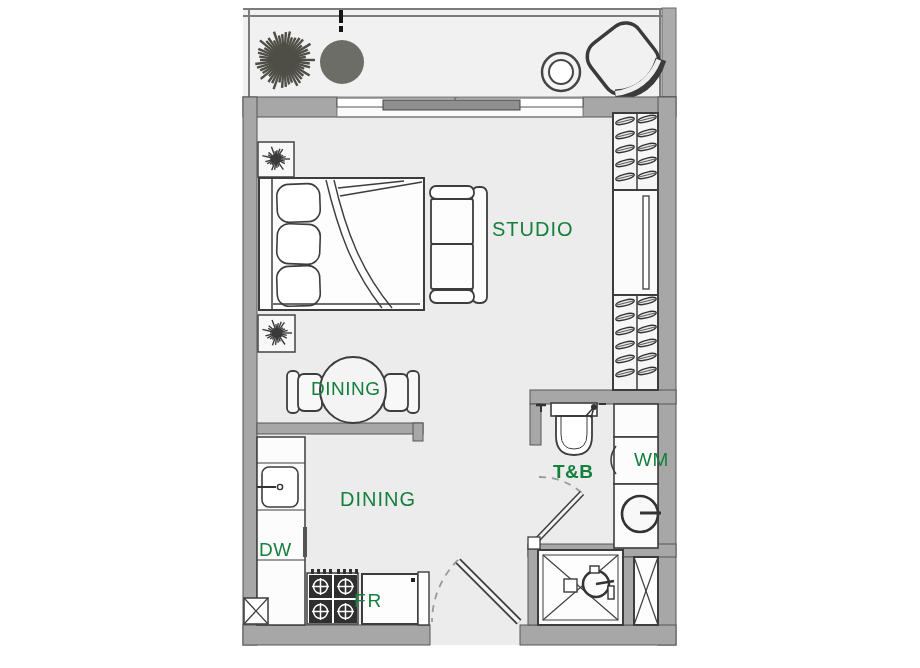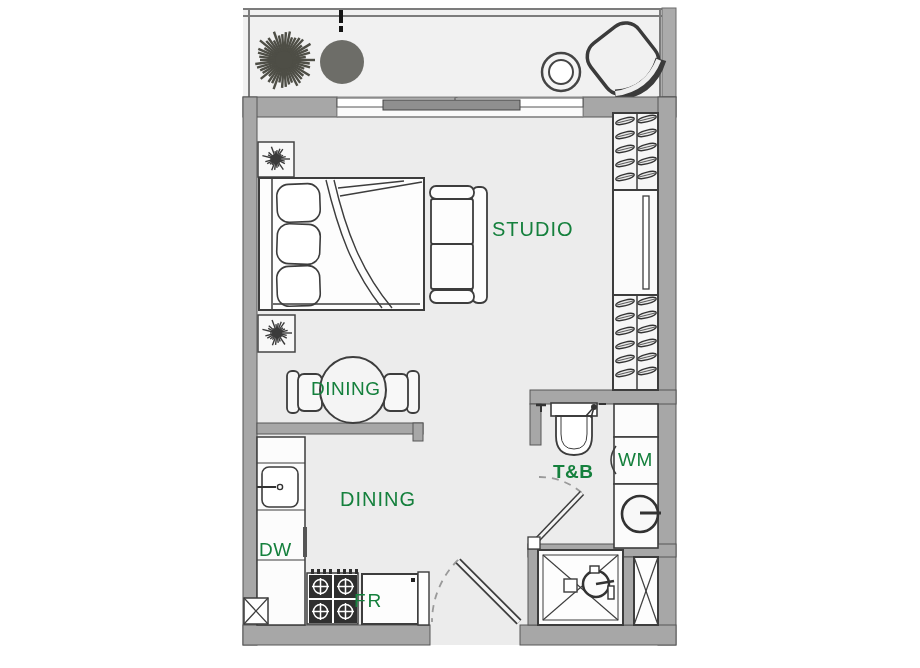--- a/index.html
+++ b/index.html
@@ -372,16 +372,16 @@
     <rect x="634" y="557" width="24" height="68" fill="#fdfdfd" stroke="#3d3d3d" stroke-width="2"></rect>
     <line x1="634" y1="557" x2="658" y2="625" stroke="#3d3d3d" stroke-width="1.2"></line>
     <line x1="658" y1="557" x2="634" y2="625" stroke="#3d3d3d" stroke-width="1.2"></line>
   </g>
 </svg>
 
   <div class="label" style="left:492px;top:219px;">STUDIO</div>
   <div class="label small" style="left:311px;top:379px;">DINING</div>
   <div class="label" style="left:340px;top:489px;">DINING</div>
   <div class="label small" style="left:553px;top:462px;font-weight:bold;">T&amp;B</div>
-  <div class="label small" style="left:618px;top:450px;text-align:center;">WM</div>
+  <div class="label small" style="left:634px;top:450px;text-align:center;">WM</div>
   <div class="label small" style="left:259px;top:540px;">DW</div>
   <div class="label small" style="left:354px;top:591px;letter-spacing:2px;">FR</div>
 </div>
 
 </body></html>

